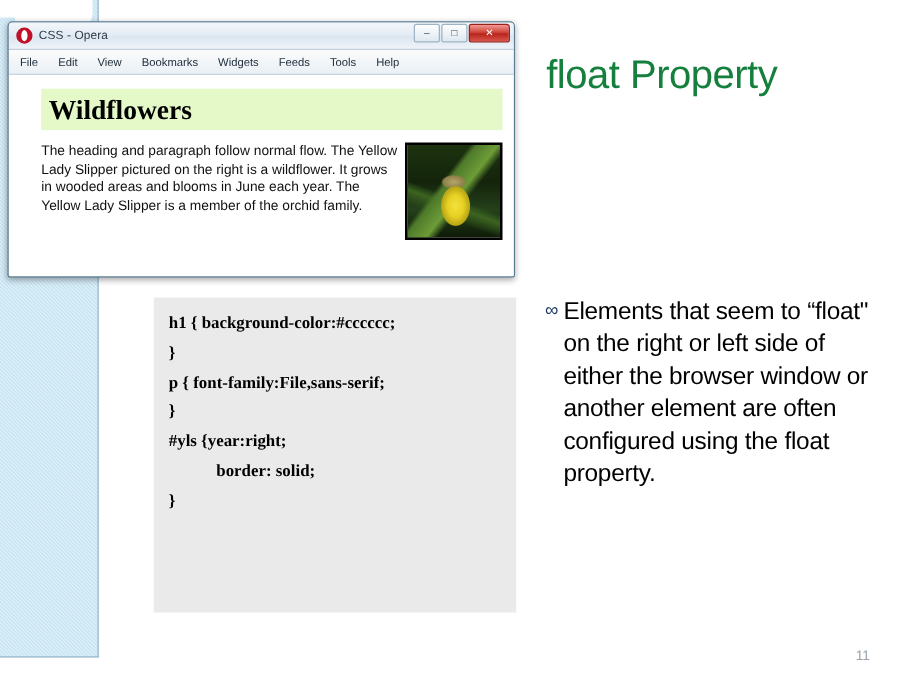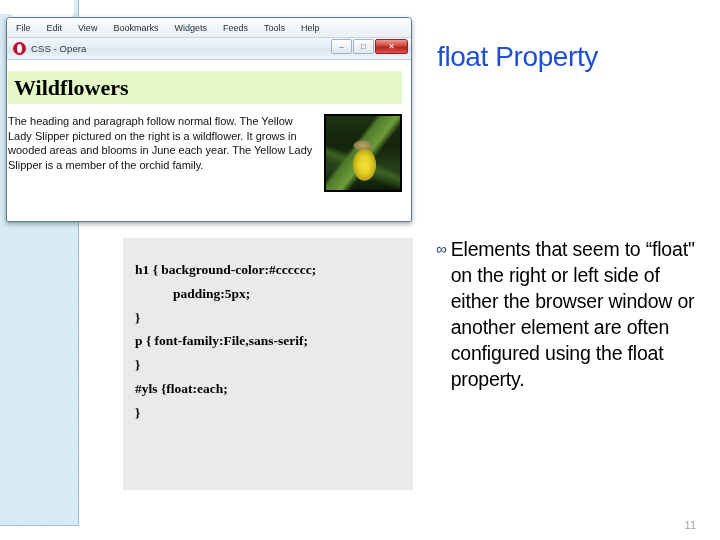--- a/index.html
+++ b/index.html
@@ -135,21 +135,21 @@
   }
   .menu-item {
     font-size: 9px;
     color: #21303c;
     margin-right: 16px;
     white-space: nowrap;
   }
   #page-area {
     background: #ffffff;
     height: calc(100% - 42px);
-    padding: 10px 9px 0 1px;
+    padding: 10px 9px 0 26px;
     box-sizing: border-box;
     border-top: 1px solid #ffffff;
     position: relative;
   }
   #wf-heading {
     background: #e4f8c8;
     color: #000000;
     font-family: "Liberation Serif", serif;
     font-weight: bold;
     font-size: 22px;
@@ -185,21 +185,21 @@
     left: 123px;
     top: 238px;
     width: 290px;
     height: 252px;
     background: #eaeaea;
     font-family: "Liberation Serif", serif;
     font-weight: bold;
     font-size: 13.5px;
     color: #000000;
     line-height: 1.76;
-    padding: 20px 8px 0 12px;
+    padding: 8px 8px 0 12px;
     box-sizing: border-box;
   }
   .code-line { white-space: pre; }
   .code-line.indent { padding-left: 38px; }
 
   
   #bullet-block {
     position: absolute;
     left: 436px;
     top: 237px;
@@ -221,22 +221,22 @@
     color: #000000;
     letter-spacing: -.2px;
   }
 
   
   #slide-title {
     position: absolute;
     left: 437px;
     top: 41px;
     width: 276px;
-    font-size: 28px;
-    color: #1d4ed8;
+    font-size: 32px;
+    color: #15803d;
     letter-spacing: -.4px;
     white-space: nowrap;
   }
 
   
   #page-number {
     position: absolute;
     right: 24px;
     bottom: 9px;
     font-size: 11px;
@@ -245,57 +245,57 @@
 </style>
 </head>
 <body>
 
 <div id="deco-band">
   <div id="deco-swoosh"></div>
   <div id="deco-swoosh2"></div>
 </div>
 
 <div id="browser-window">
+
+  <div id="titlebar">
+    <span id="opera-icon"></span>
+    <span id="window-title">CSS - Opera</span>
+    <div id="window-controls">
+      <div class="win-btn">–</div>
+      <div class="win-btn">□</div>
+      <div class="win-btn close">✕</div>
+    </div>
+  </div>
 
   <div id="menubar">
     <span class="menu-item">File</span>
     <span class="menu-item">Edit</span>
     <span class="menu-item">View</span>
     <span class="menu-item">Bookmarks</span>
     <span class="menu-item">Widgets</span>
     <span class="menu-item">Feeds</span>
     <span class="menu-item">Tools</span>
     <span class="menu-item">Help</span>
   </div>
 
-  <div id="titlebar">
-    <span id="opera-icon"></span>
-    <span id="window-title">CSS - Opera</span>
-    <div id="window-controls">
-      <div class="win-btn">–</div>
-      <div class="win-btn">□</div>
-      <div class="win-btn close">✕</div>
-    </div>
-  </div>
-
   <div id="page-area">
     <div id="wf-heading">Wildflowers</div>
     <div id="yls-photo"></div>
     <p id="wf-paragraph">The heading and paragraph follow normal flow. The Yellow Lady Slipper pictured on the right is a wildflower. It grows in wooded areas and blooms in June each year. The Yellow Lady Slipper is a member of the orchid family.</p>
   </div>
 
 </div>
 
 <div id="code-block">
   <div class="code-line">h1 { background-color:#cccccc;</div>
-  <div class="code-line indent">padding:5px;</div>
   <div class="code-line">}</div>
   <div class="code-line">p { font-family:File,sans-serif;</div>
   <div class="code-line">}</div>
-  <div class="code-line">#yls {float:each;</div>
+  <div class="code-line">#yls {year:right;</div>
+  <div class="code-line indent">border: solid;</div>
   <div class="code-line">}</div>
 </div>
 
 <div id="bullet-block">
   <span id="bullet-glyph">∞</span>
   <span id="bullet-text">Elements that seem to “float" on the right or left side of either the browser window or another element are often configured using the float property.</span>
 </div>
 
 <div id="slide-title">float Property</div>
 

